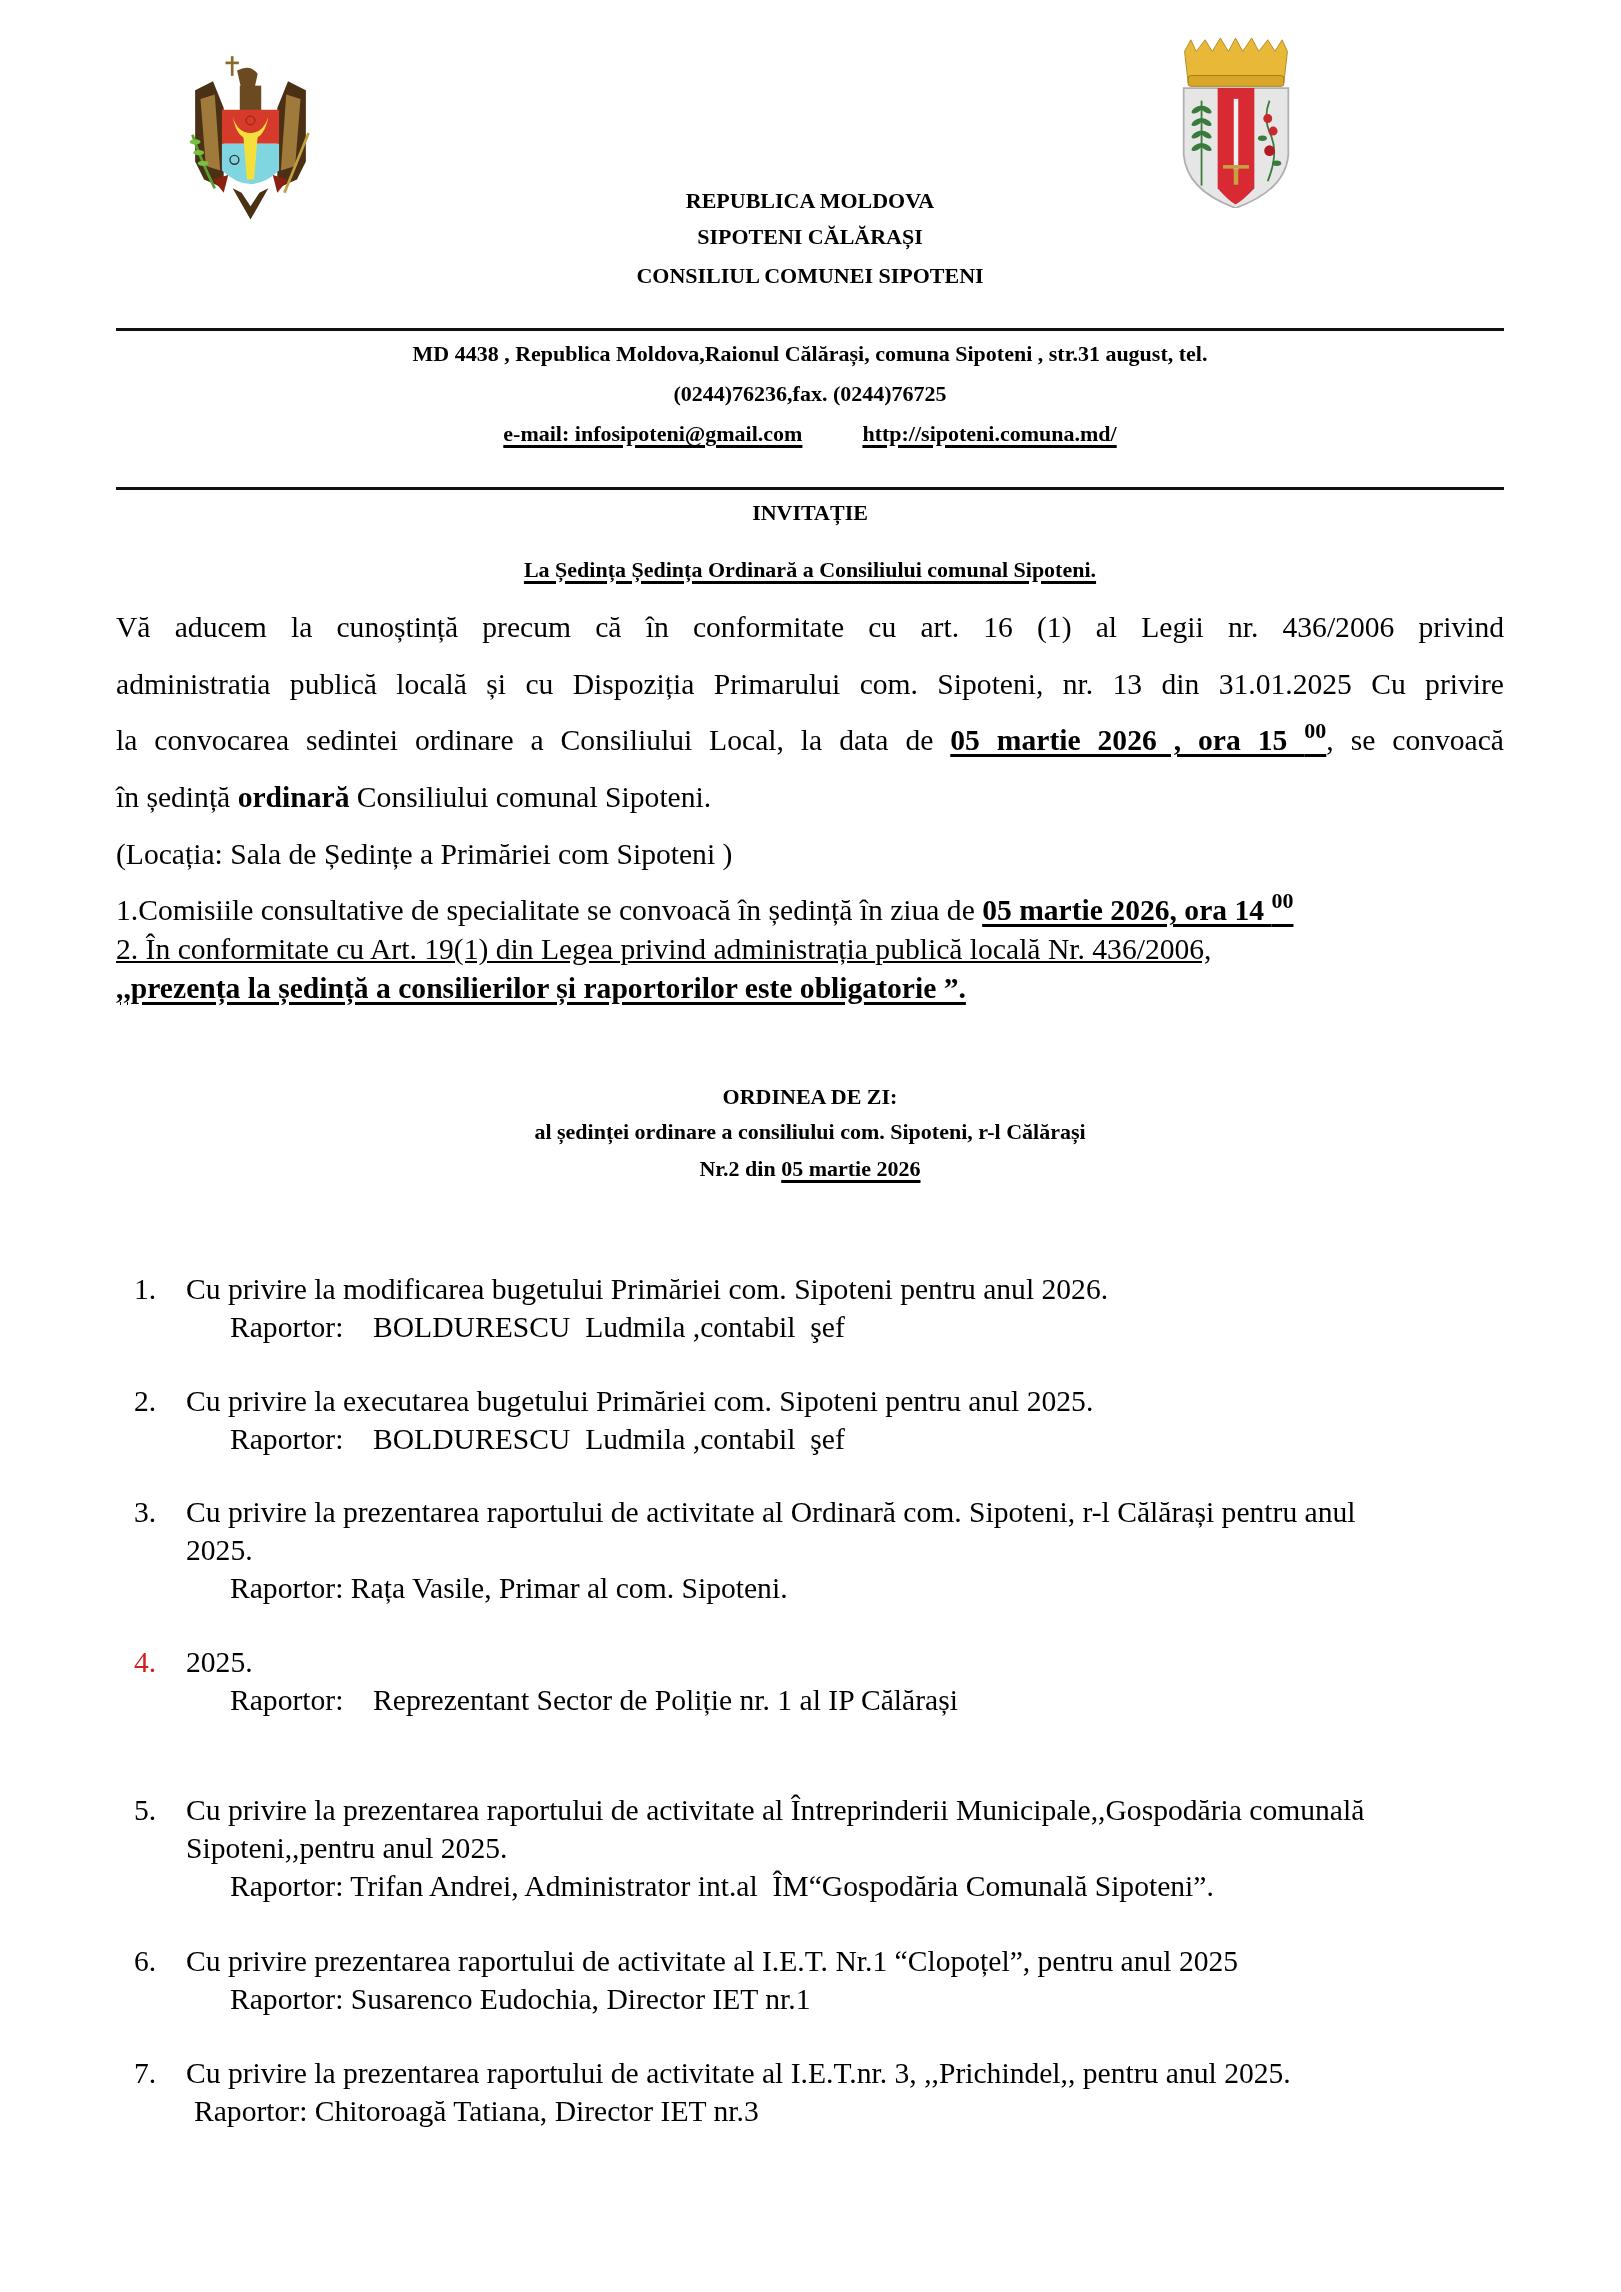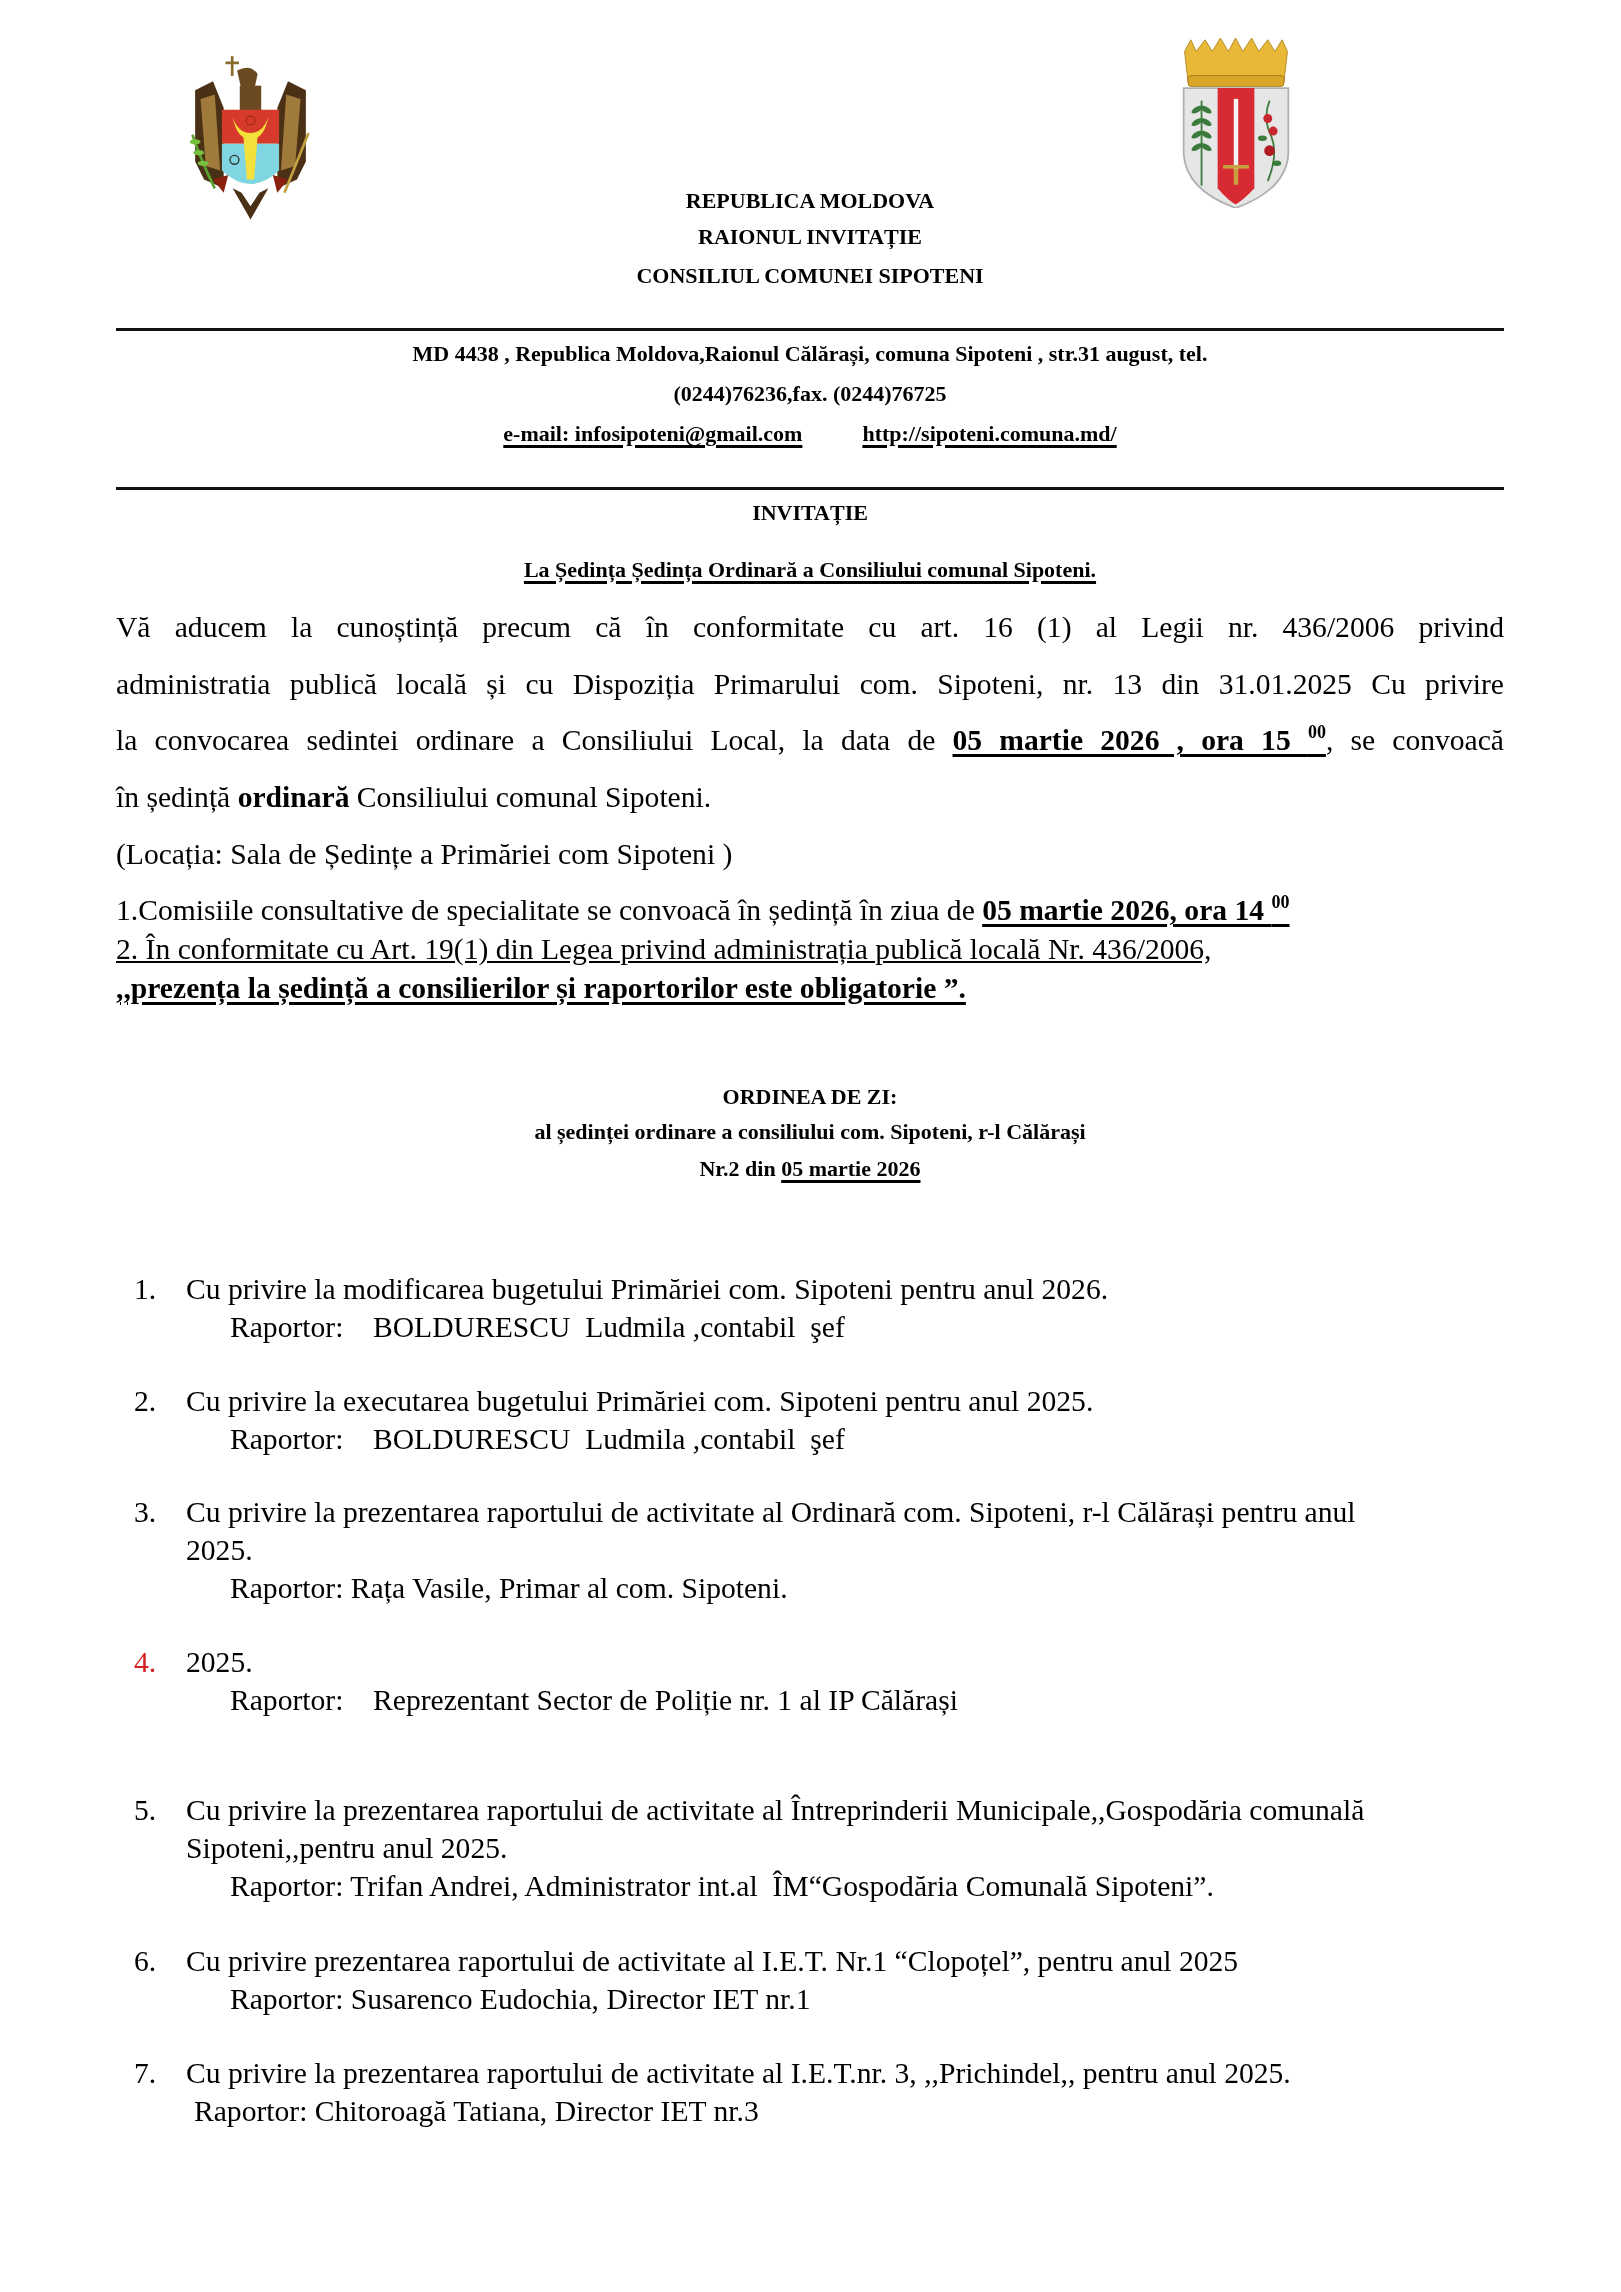--- a/index.html
+++ b/index.html
@@ -7,21 +7,21 @@
          font-family: "Liberation Serif", "DejaVu Serif", serif; color: #000; }
   .abs { position: absolute; }
   .center { left: 116px; width: 1388px; text-align: center; }
   .hdr { font-weight: bold; font-size: 22px; line-height: 36px; white-space: nowrap; }
   .rule { position: absolute; left: 116px; width: 1388px; height: 2.7px; background: #111; }
   .bold { font-weight: bold; }
   .u { text-decoration: underline; text-decoration-thickness: 2.7px; text-underline-offset: 3.6px; }
   .body-line { position: absolute; left: 116px; width: 1388px; font-size: 29.6px; line-height: 36px;
                white-space: nowrap; }
   .justify { text-align: justify; text-align-last: justify; }
-  sup { font-size: 18px; vertical-align: 12.5px; line-height: 0; }
+  sup { font-size: 22px; vertical-align: 12.5px; line-height: 0; }
   .item { position: absolute; left: 134px; width: 1379px; font-size: 29.6px; line-height: 38px; }
   .item .num { position: absolute; left: 0; width: 45px; }
   .item .txt { position: absolute; left: 52px; width: 1325px; }
   .item .rap { font-weight: normal; margin-left: 8px; }
   .emblem { position: absolute; }
 </style>
 </head>
 <body>
 
 <div class="emblem" style="left:188px; top:54px; width:125px; height:166px;">
@@ -88,21 +88,21 @@
     <path d="M100 70 Q92 90 102 110 Q110 130 98 160" stroke="#3a7a3a" stroke-width="2" fill="none"></path>
     <circle cx="98" cy="90" r="5" fill="#c8282e"></circle>
     <circle cx="104" cy="104" r="5" fill="#c8282e"></circle>
     <circle cx="100" cy="126" r="6" fill="#b01c24"></circle>
     <ellipse cx="92" cy="112" rx="5" ry="3" fill="#3a7a3a"></ellipse>
     <ellipse cx="108" cy="140" rx="5" ry="3" fill="#3a7a3a"></ellipse>
   </svg>
 </div>
 
 <div class="abs center hdr" style="top:183px;">REPUBLICA  MOLDOVA</div>
-<div class="abs center hdr" style="top:219px;">RAIONUL INVITAȚIE</div>
+<div class="abs center hdr" style="top:219px;">SIPOTENI CĂLĂRAȘI</div>
 <div class="abs center hdr" style="top:258px;">CONSILIUL COMUNEI  SIPOTENI</div>
 
 <div class="rule" style="top:328px;"></div>
 
 <div class="abs center hdr" style="top:336px;">MD 4438 , Republica Moldova,Raionul Călărași, comuna Sipoteni , str.31 august, tel.</div>
 <div class="abs center hdr" style="top:376px;">(0244)76236,fax. (0244)76725</div>
 <div class="abs center hdr" style="top:416px;">
   <span class="u">e-mail: infosipoteni@gmail.com</span>
   <span style="display:inline-block; width:49px;"></span>
   <span class="u">http://sipoteni.comuna.md/</span>

